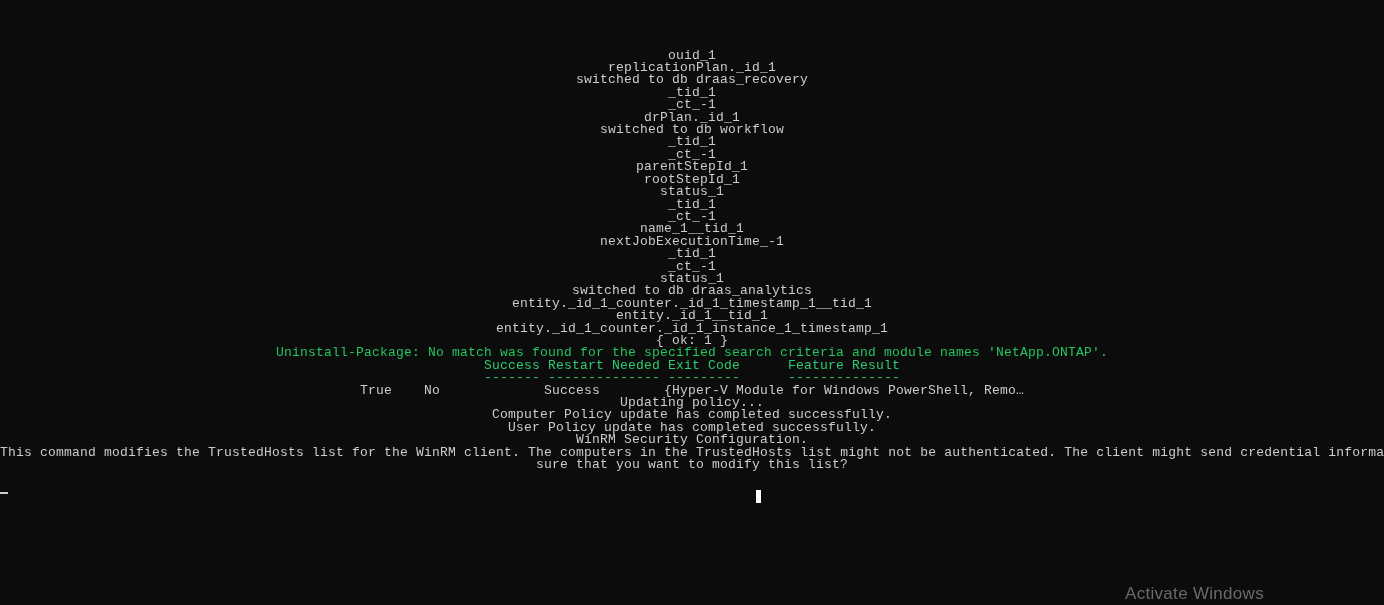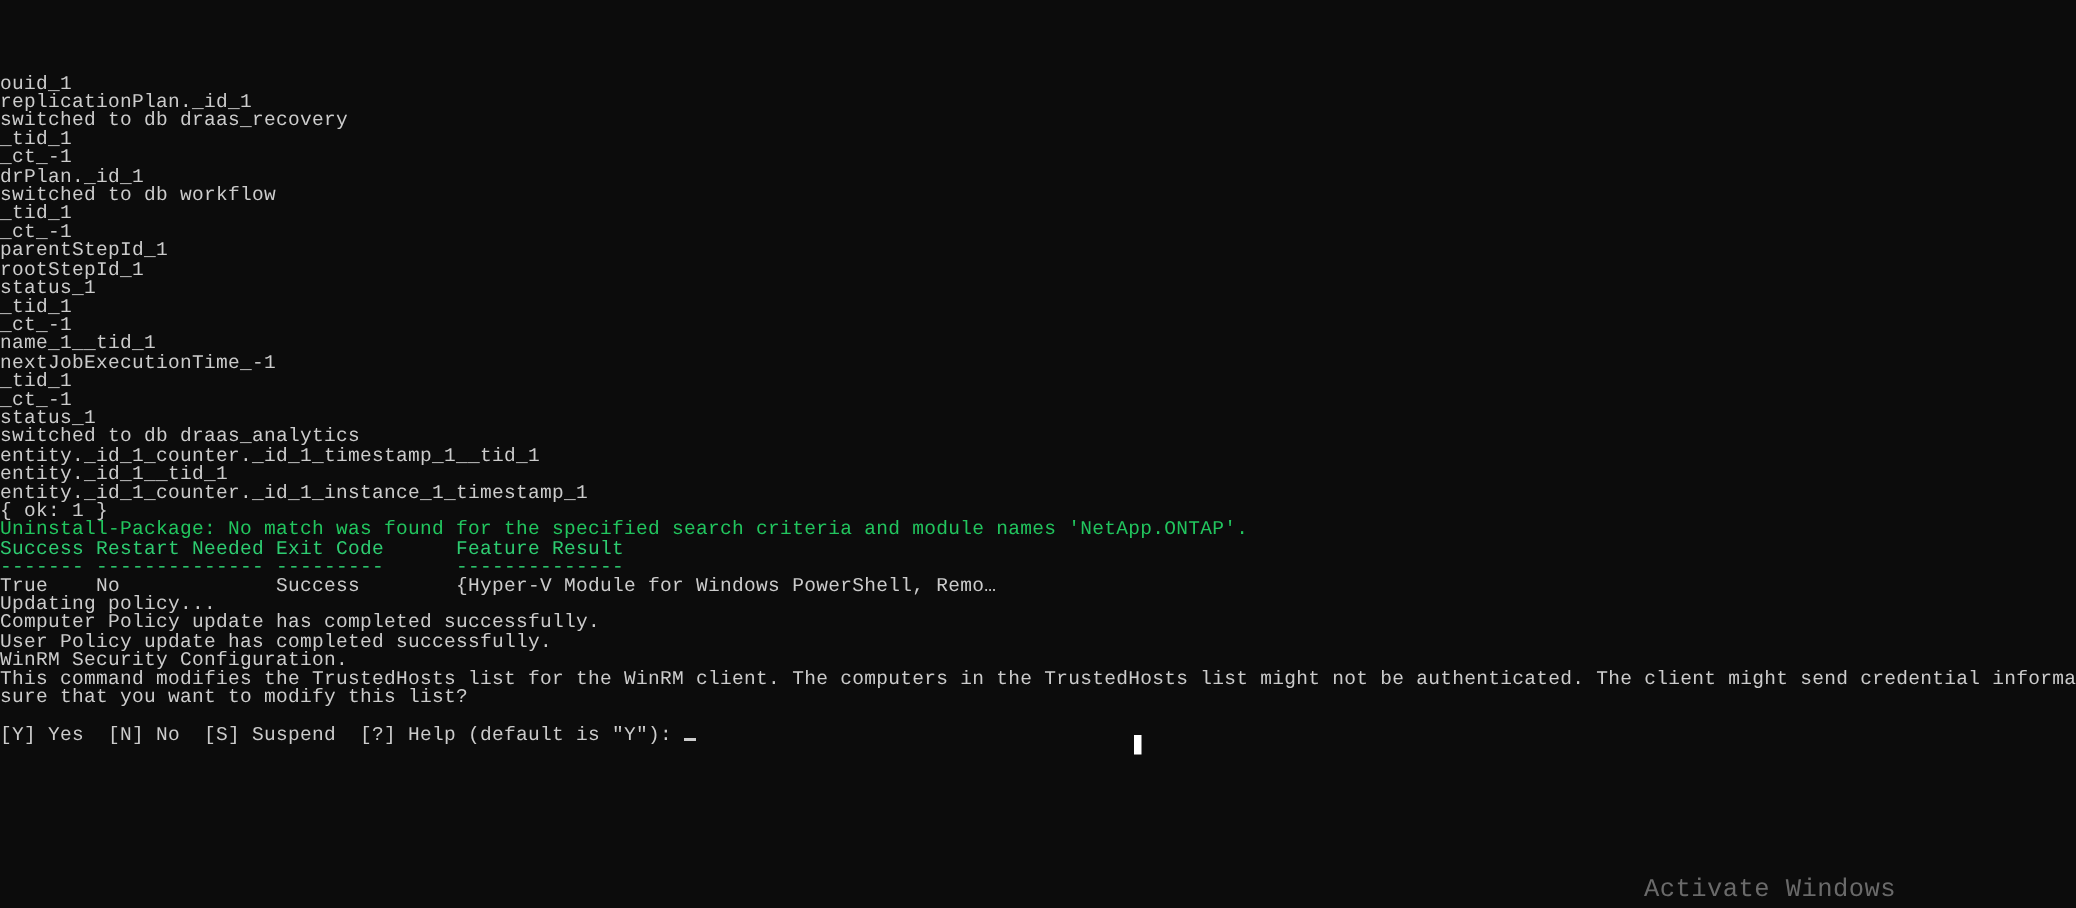--- a/index.html
+++ b/index.html
@@ -15,20 +15,21 @@
       line-height: 12.4px;
       width: 1384px;
       height: 605px;
       overflow: hidden;
       position: relative;
       white-space: pre;
       letter-spacing: 0.2px;
     }
     .terminal {
       padding: 0;
+      text-align: center;
     }
     .line {
       display: block;
     }
     .red {
       color: #22c55e;
     }
     .green {
       color: #2ecc71;
     }
@@ -49,31 +50,31 @@
       top: 490px;
       width: 5px;
       height: 13px;
       background: #ffffff;
     }
     .watermark {
       position: absolute;
       right: 120px;
       bottom: 5px;
       color: #6a6a6a;
-      font-family: Liberation Mono, monospace;
+      font-family: Liberation Sans, sans-serif;
       font-size: 17px;
       letter-spacing: 0.3px;
     }
   </style>
 </head>
 <body>
 
 
 
 <div class="terminal" id="term-lines"><span class="line default">ouid_1</span><span class="line default">replicationPlan._id_1</span><span class="line default">switched to db draas_recovery</span><span class="line default">_tid_1</span><span class="line default">_ct_-1</span><span class="line default">drPlan._id_1</span><span class="line default">switched to db workflow</span><span class="line default">_tid_1</span><span class="line default">_ct_-1</span><span class="line default">parentStepId_1</span><span class="line default">rootStepId_1</span><span class="line default">status_1</span><span class="line default">_tid_1</span><span class="line default">_ct_-1</span><span class="line default">name_1__tid_1</span><span class="line default">nextJobExecutionTime_-1</span><span class="line default">_tid_1</span><span class="line default">_ct_-1</span><span class="line default">status_1</span><span class="line default">switched to db draas_analytics</span><span class="line default">entity._id_1_counter._id_1_timestamp_1__tid_1</span><span class="line default">entity._id_1__tid_1</span><span class="line default">entity._id_1_counter._id_1_instance_1_timestamp_1</span><span class="line default">{ ok: 1 }</span><span class="line red">Uninstall-Package: No match was found for the specified search criteria and module names 'NetApp.ONTAP'.</span><span class="line default"></span><span class="line green">Success Restart Needed Exit Code      Feature Result</span><span class="line green">------- -------------- ---------      --------------</span><span class="line default">True    No             Success        {Hyper-V Module for Windows PowerShell, Remo…</span><span class="line default"></span><span class="line default">Updating policy...</span><span class="line default"></span><span class="line default">Computer Policy update has completed successfully.</span><span class="line default">User Policy update has completed successfully.</span><span class="line default"></span><span class="line default"></span><span class="line default">WinRM Security Configuration.</span><span class="line default">This command modifies the TrustedHosts list for the WinRM client. The computers in the TrustedHosts list might not be authenticated. The client might send credential information to these computers. Are you</span><span class="line default">sure that you want to modify this list?</span></div>
-<span class="line"><span>[Y] Yes  [N] No  [S] Suspend  [?] Help (default is "Y"): </span><span class="cursor"></span></span>
+<span class="line"><span class="cursor"></span></span>
 
 <div class="text-cursor-mid"></div>
 
 <div class="watermark">Activate Windows</div>
 
 
 
 
 </body></html>

